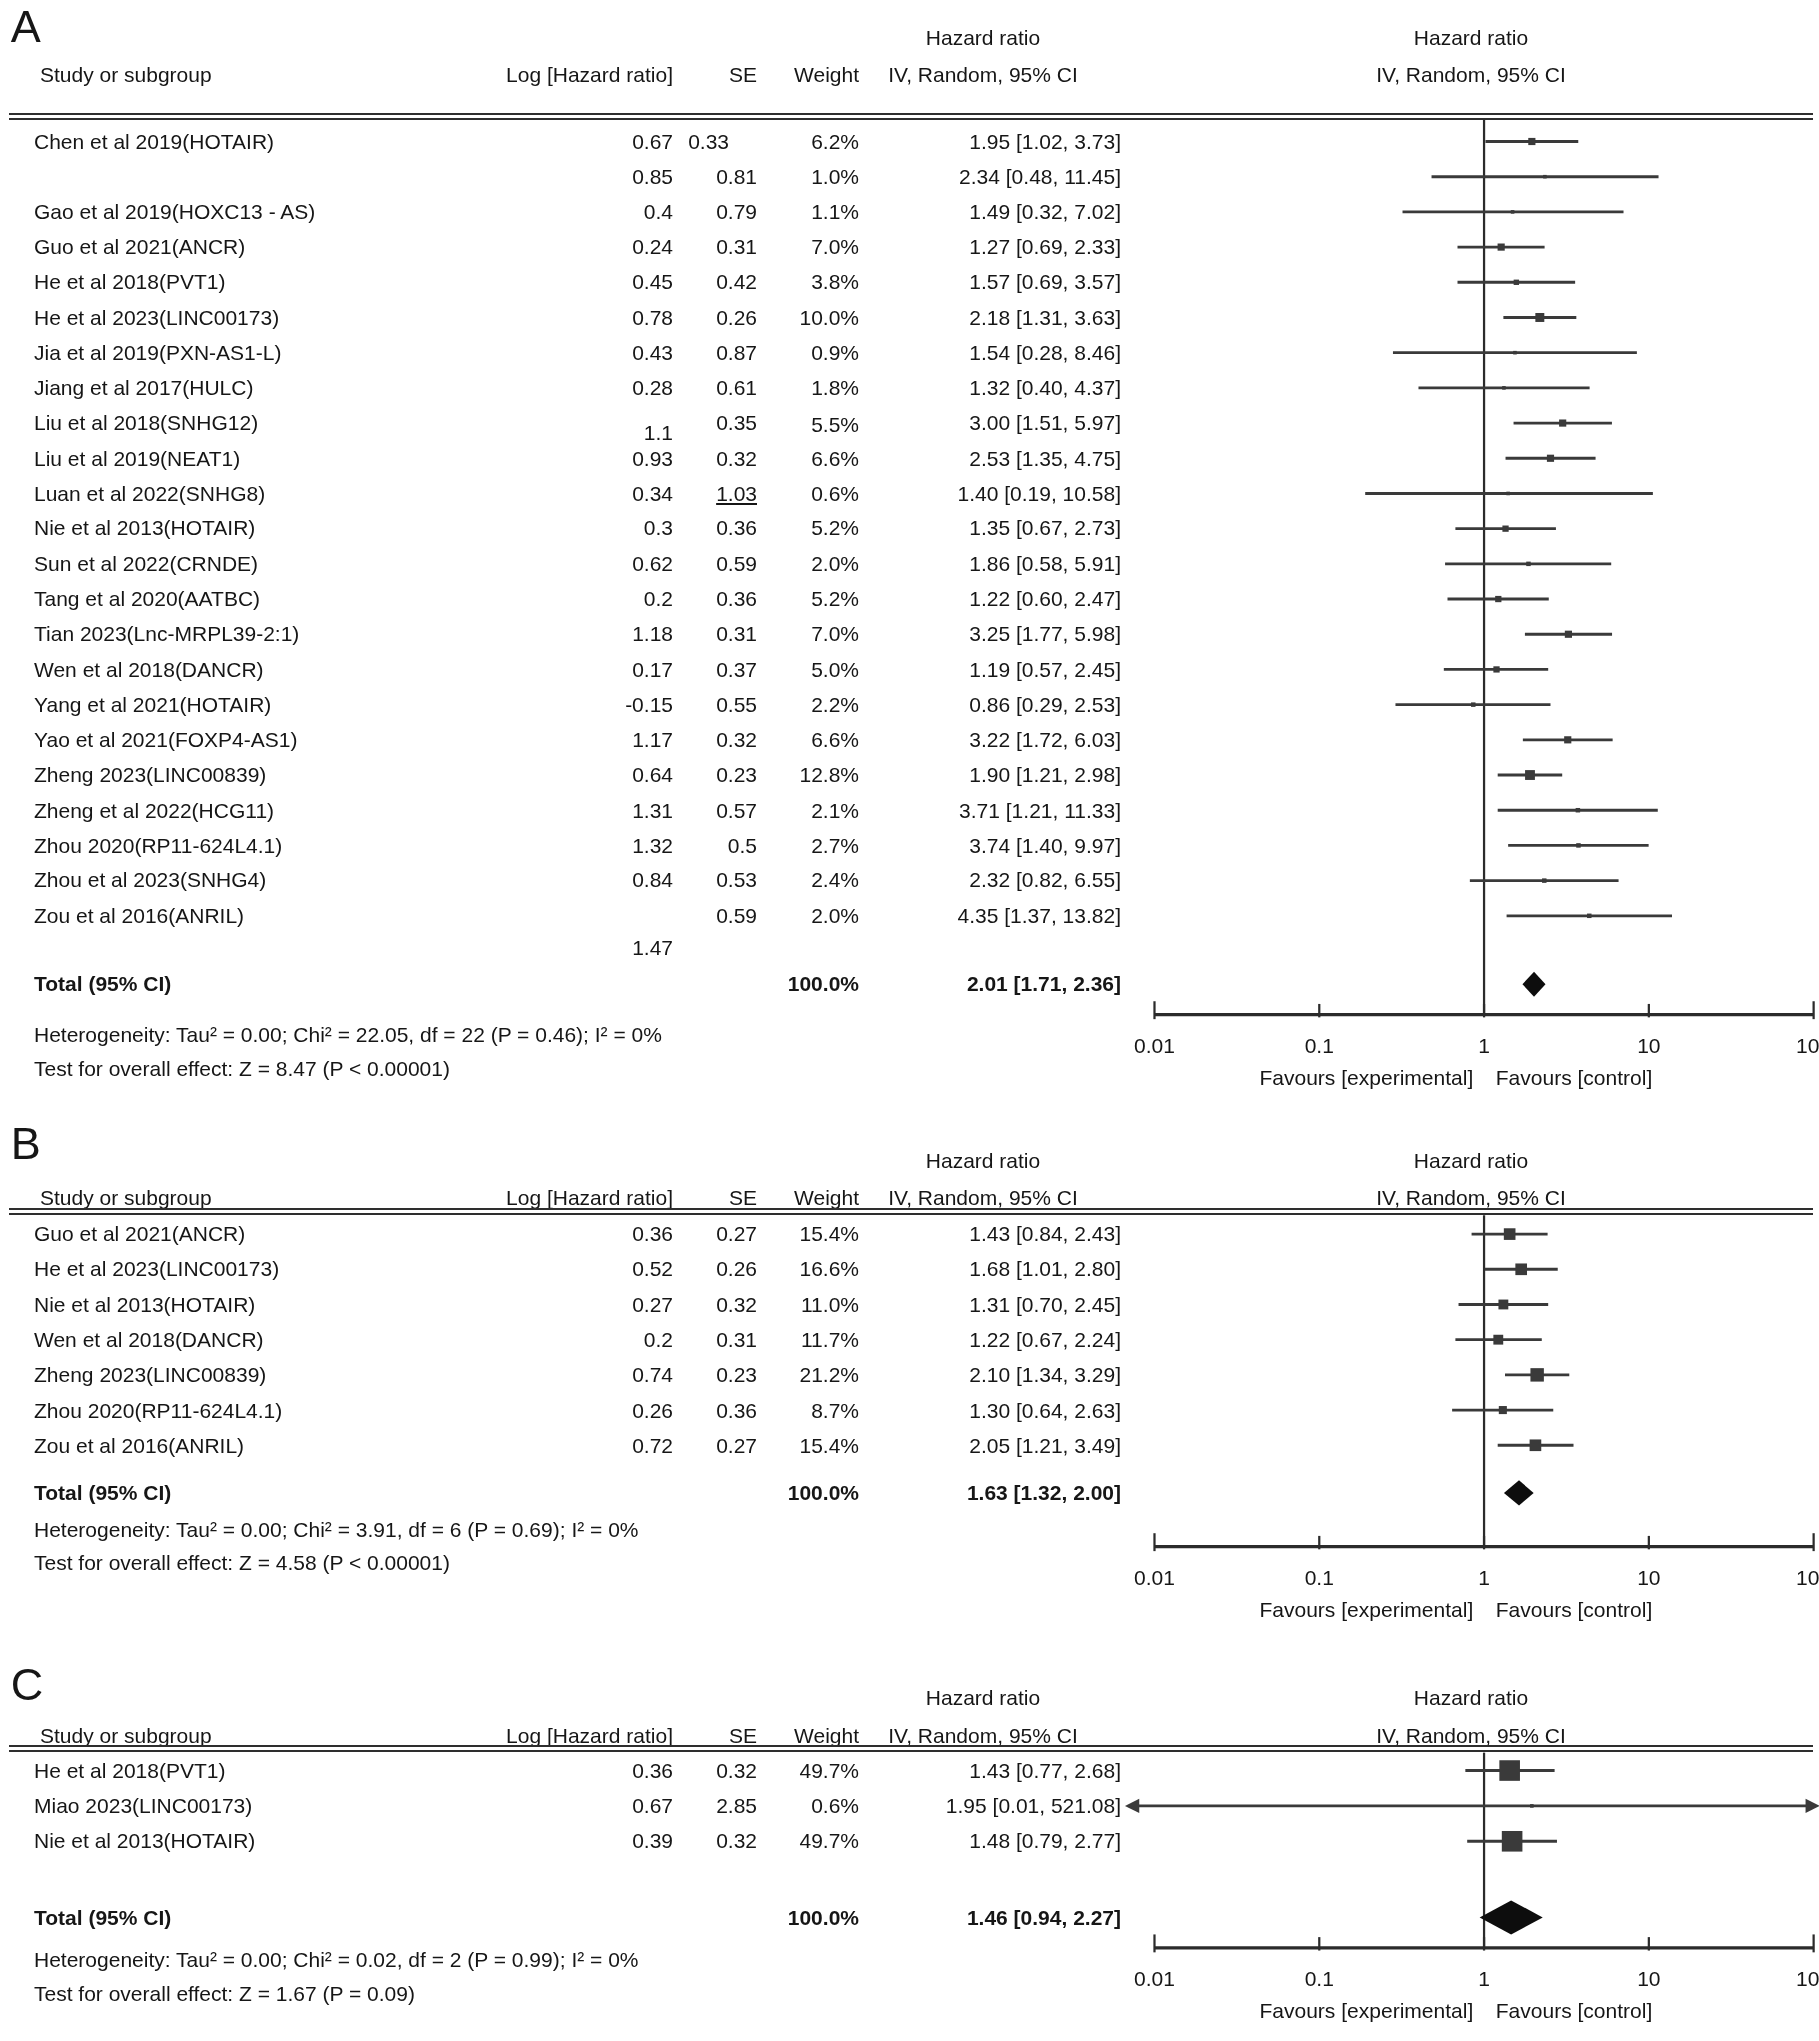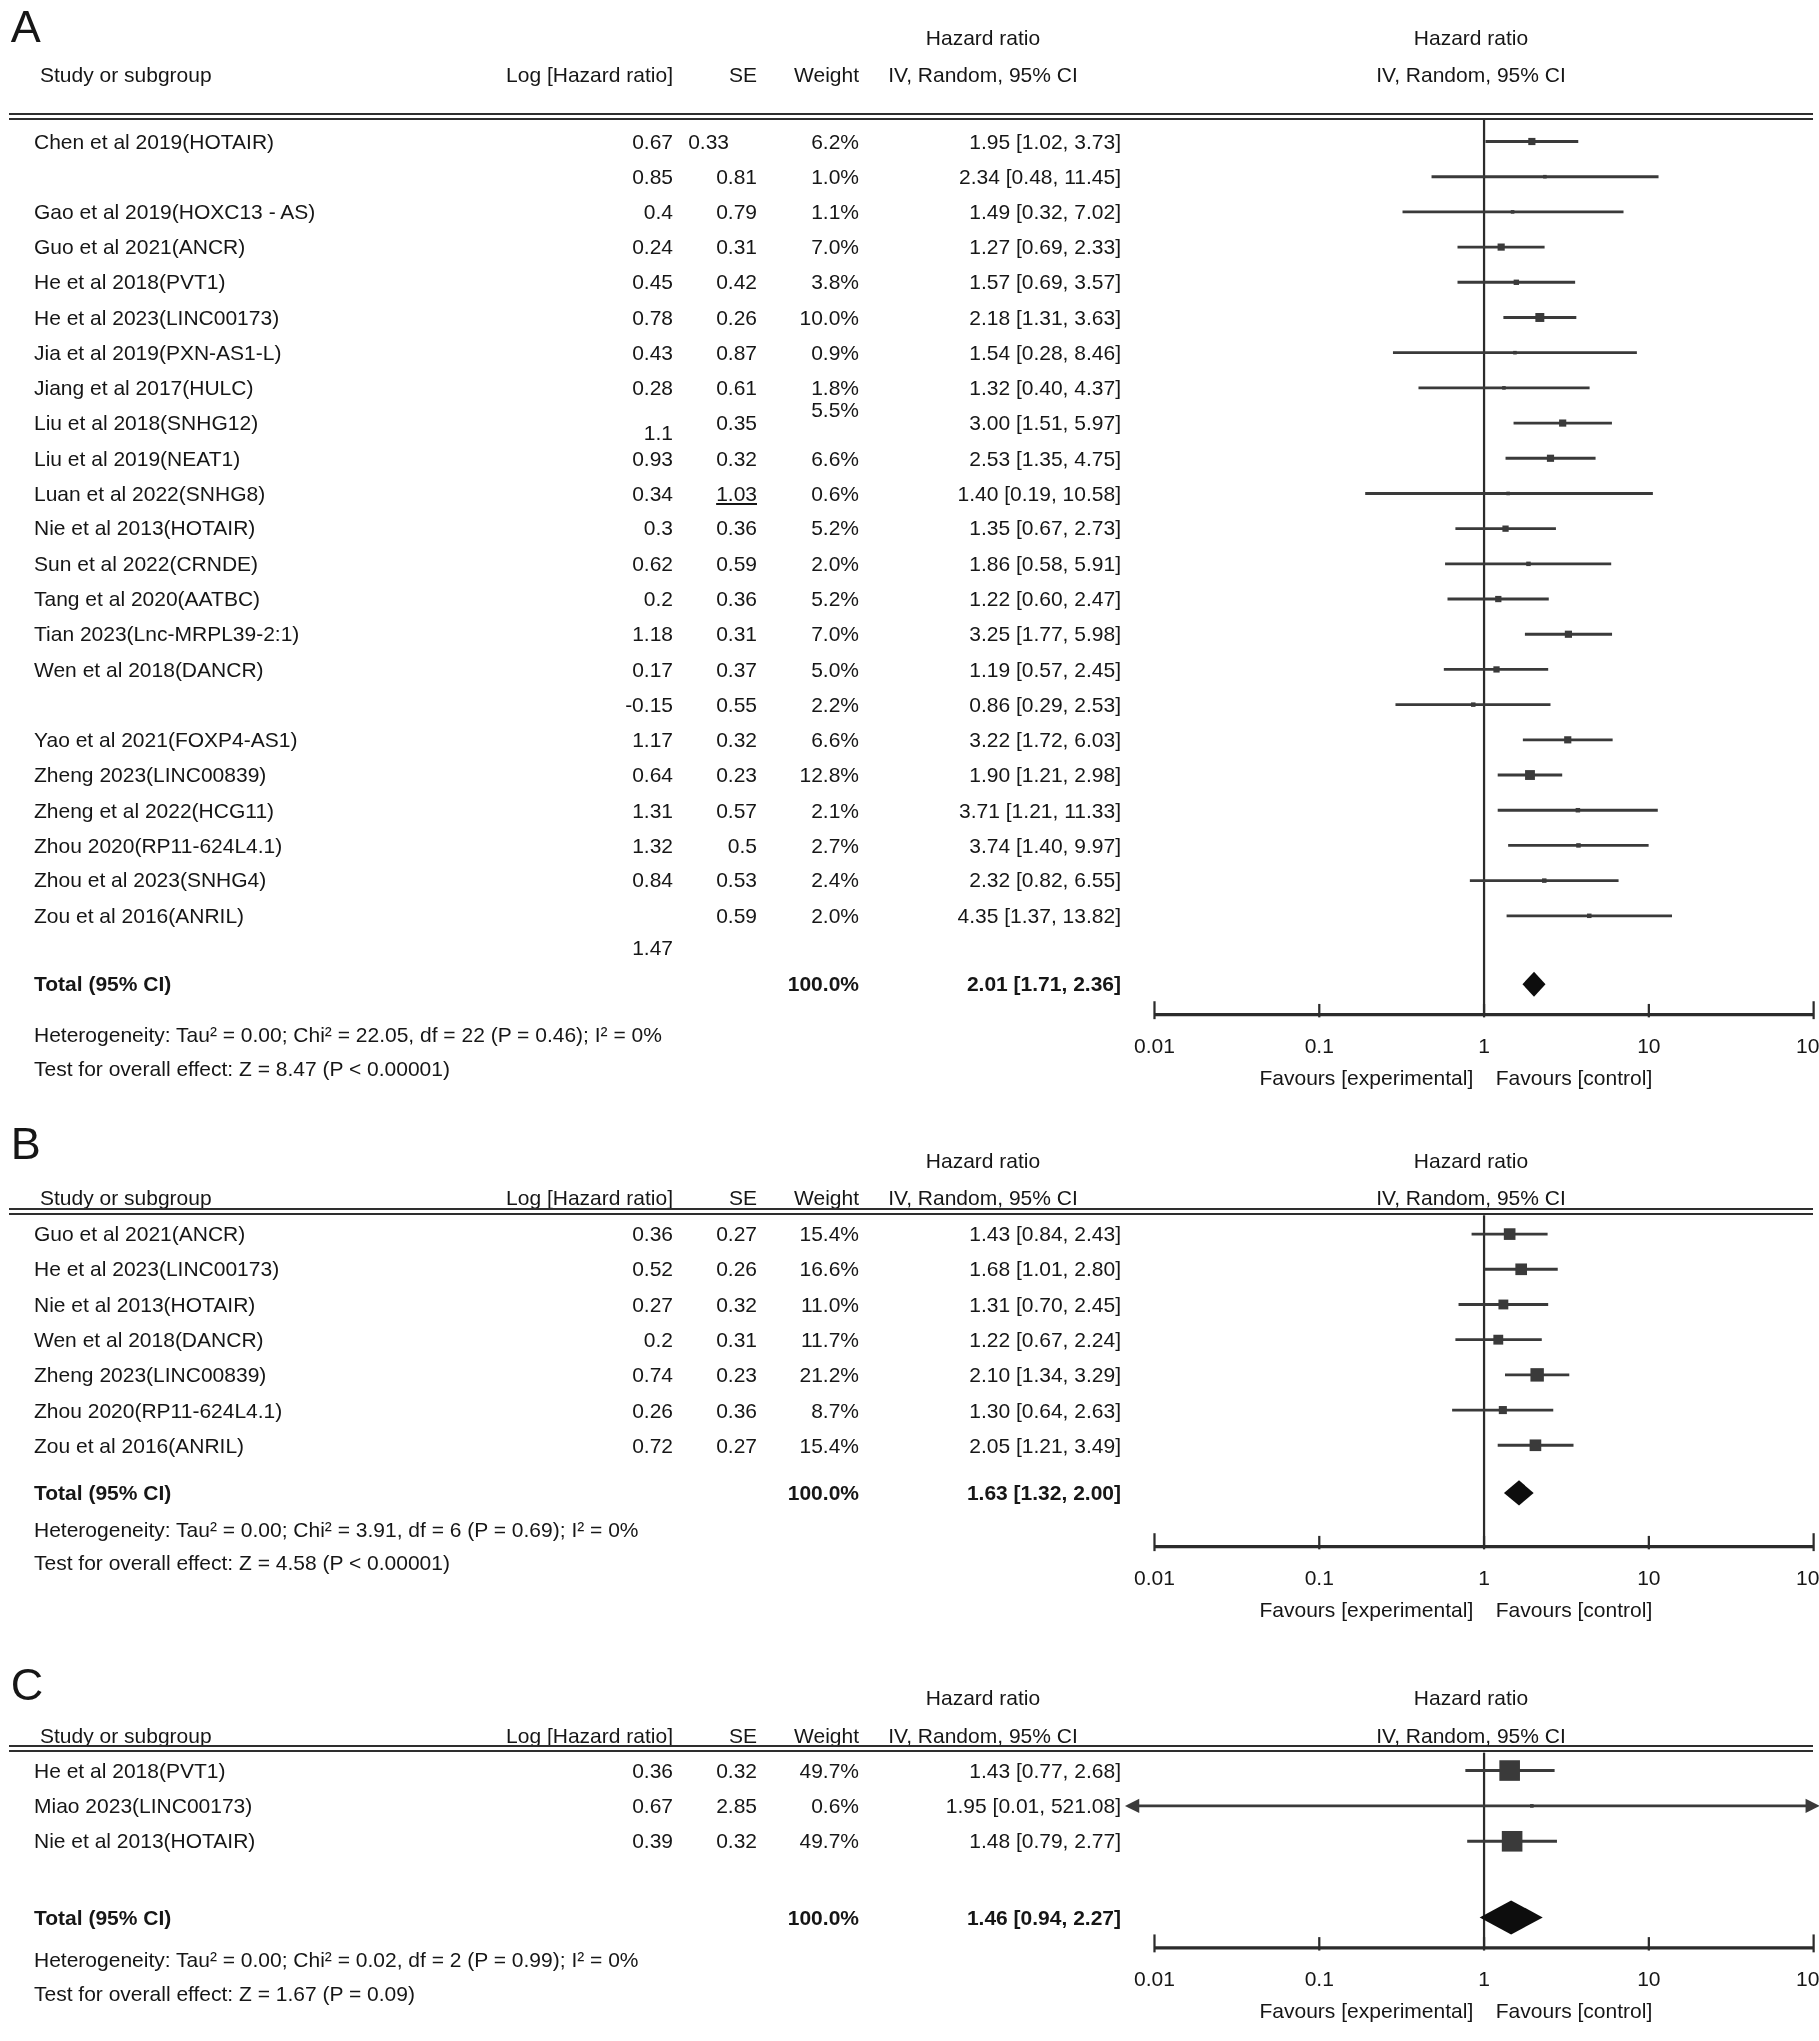--- a/index.html
+++ b/index.html
@@ -179,21 +179,21 @@
     <div class="t rt" style="left:742px;top:335px;width:117px;">0.9%</div>
     <div class="t rt" style="left:851px;top:335px;width:270px;">1.54 [0.28, 8.46]</div>
     <div class="t" style="left:34px;top:370px;width:502px;">Jiang et al 2017(HULC)</div>
     <div class="t rt" style="left:367px;top:370px;width:306px;">0.28</div>
     <div class="t rt" style="left:682px;top:370px;width:75px;">0.61</div>
     <div class="t rt" style="left:742px;top:370px;width:117px;">1.8%</div>
     <div class="t rt" style="left:851px;top:370px;width:270px;">1.32 [0.40, 4.37]</div>
     <div class="t" style="left:34px;top:405px;width:502px;">Liu et al 2018(SNHG12)</div>
     <div class="t rt" style="left:367px;top:415px;width:306px;">1.1</div>
     <div class="t rt" style="left:682px;top:405px;width:75px;">0.35</div>
-    <div class="t rt" style="left:742px;top:392px;width:117px;text-align:right;">5.5%</div>
+    <div class="t rt" style="left:742px;top:407px;width:117px;text-align:right;">5.5%</div>
     <div class="t rt" style="left:851px;top:405px;width:270px;">3.00 [1.51, 5.97]</div>
     <div class="t" style="left:34px;top:441px;width:502px;">Liu et al 2019(NEAT1)</div>
     <div class="t rt" style="left:367px;top:441px;width:306px;">0.93</div>
     <div class="t rt" style="left:682px;top:441px;width:75px;">0.32</div>
     <div class="t rt" style="left:742px;top:441px;width:117px;">6.6%</div>
     <div class="t rt" style="left:851px;top:441px;width:270px;">2.53 [1.35, 4.75]</div>
     <div class="t" style="left:34px;top:476px;width:502px;">Luan et al 2022(SNHG8)</div>
     <div class="t rt" style="left:367px;top:476px;width:306px;">0.34</div>
     <div class="t rt" style="left:682px;top:476px;width:75px;text-decoration:underline;">1.03</div>
     <div class="t rt" style="left:742px;top:476px;width:117px;">0.6%</div>
@@ -216,20 +216,21 @@
     <div class="t" style="left:34px;top:616px;width:502px;">Tian 2023(Lnc-MRPL39-2:1)</div>
     <div class="t rt" style="left:367px;top:616px;width:306px;">1.18</div>
     <div class="t rt" style="left:682px;top:616px;width:75px;">0.31</div>
     <div class="t rt" style="left:742px;top:616px;width:117px;">7.0%</div>
     <div class="t rt" style="left:851px;top:616px;width:270px;">3.25 [1.77, 5.98]</div>
     <div class="t" style="left:34px;top:652px;width:502px;">Wen et al 2018(DANCR)</div>
     <div class="t rt" style="left:367px;top:652px;width:306px;">0.17</div>
     <div class="t rt" style="left:682px;top:652px;width:75px;">0.37</div>
     <div class="t rt" style="left:742px;top:652px;width:117px;">5.0%</div>
     <div class="t rt" style="left:851px;top:652px;width:270px;">1.19 [0.57, 2.45]</div>
+    <div class="t" style="left:34px;top:687px;width:502px;">Yang et al 2021(HOTAIR)</div>
     <div class="t rt" style="left:367px;top:687px;width:306px;">-0.15</div>
     <div class="t rt" style="left:682px;top:687px;width:75px;">0.55</div>
     <div class="t rt" style="left:742px;top:687px;width:117px;">2.2%</div>
     <div class="t rt" style="left:851px;top:687px;width:270px;">0.86 [0.29, 2.53]</div>
     <div class="t" style="left:34px;top:722px;width:502px;">Yao et al 2021(FOXP4-AS1)</div>
     <div class="t rt" style="left:367px;top:722px;width:306px;">1.17</div>
     <div class="t rt" style="left:682px;top:722px;width:75px;">0.32</div>
     <div class="t rt" style="left:742px;top:722px;width:117px;">6.6%</div>
     <div class="t rt" style="left:851px;top:722px;width:270px;">3.22 [1.72, 6.03]</div>
     <div class="t" style="left:34px;top:757px;width:502px;">Zheng 2023(LINC00839)</div>

